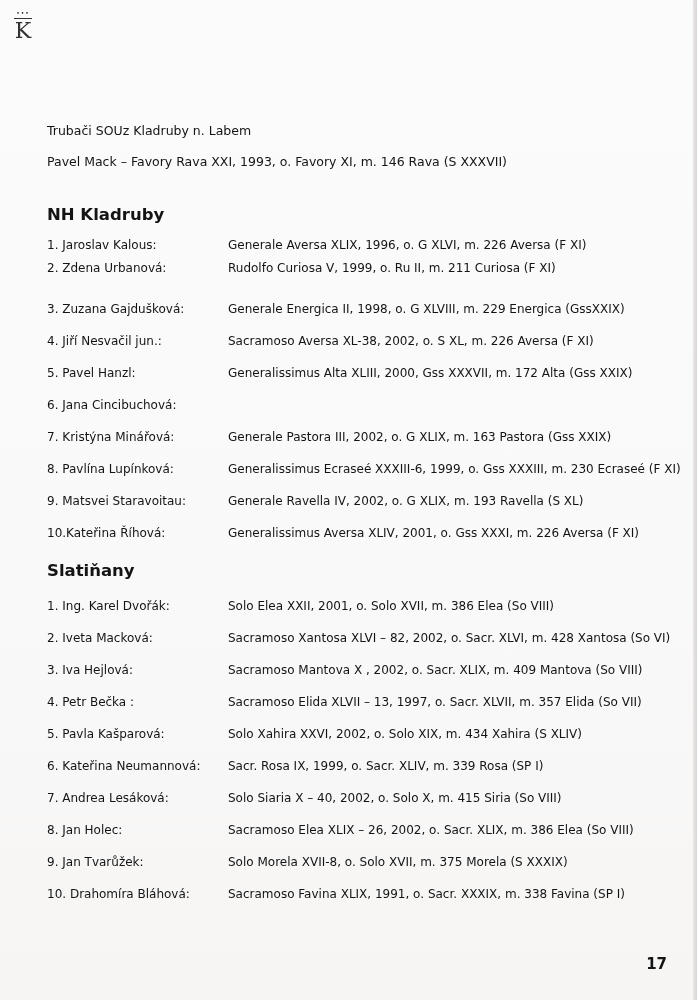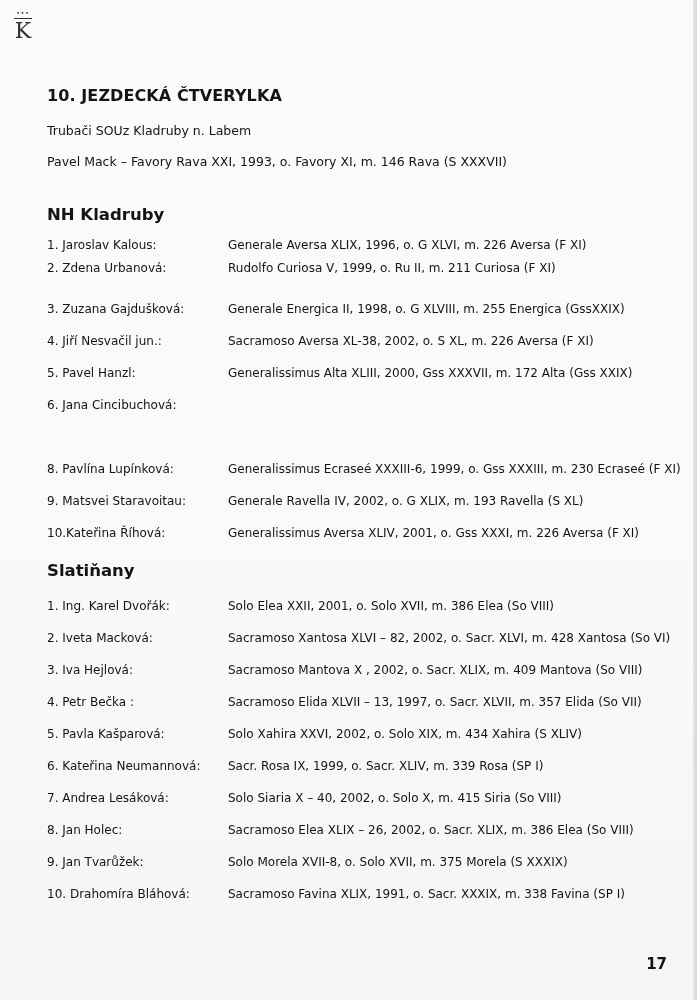--- a/index.html
+++ b/index.html
@@ -108,49 +108,52 @@
 
 <div class="page">
   <div class="page-edge"></div>
 
   <div class="logo">
     <div class="logo-dots">•••</div>
     <div class="logo-bar"></div>
     <div class="logo-k">K</div>
   </div>
 
-  <div class="title">10. JEZDECKÁ ČTVERYLKA</div>
   <div class="line subtitle">Trubači SOUz Kladruby n. Labem</div>
   <div class="line lead">Pavel Mack – Favory Rava XXI, 1993, o. Favory XI, m. 146 Rava (S XXXVII)</div>
 
   <div class="section-heading sec1">NH Kladruby</div>
 
   <div class="row" style="top:238px">
     <span class="name">1. Jaroslav Kalous:</span>
     <span class="horse">Generale Aversa XLIX, 1996, o. G XLVI, m. 226 Aversa (F XI)</span>
   </div>
   <div class="row" style="top:261px">
     <span class="name">2. Zdena Urbanová:</span>
     <span class="horse">Rudolfo Curiosa V, 1999, o. Ru II, m. 211 Curiosa (F XI)</span>
   </div>
   <div class="row" style="top:302px">
     <span class="name">3. Zuzana Gajdušková:</span>
-    <span class="horse">Generale Energica II, 1998, o. G XLVIII, m. 255 Energica (GssXXIX)</span>
+    <span class="horse">Generale Energica II, 1998, o. G XLVIII, m. 229 Energica (GssXXIX)</span>
   </div>
   <div class="row" style="top:334px">
     <span class="name">4. Jiří Nesvačil jun.:</span>
     <span class="horse">Sacramoso Aversa XL-38, 2002, o. S XL, m. 226 Aversa (F XI)</span>
   </div>
   <div class="row" style="top:366px">
     <span class="name">5. Pavel Hanzl:</span>
     <span class="horse">Generalissimus Alta XLIII, 2000, Gss XXXVII, m. 172 Alta (Gss XXIX)</span>
   </div>
   <div class="row" style="top:398px">
     <span class="name">6. Jana Cincibuchová:</span>
   </div>
+  <div class="row" style="top:430px">
+    <span class="name">7. Kristýna Minářová:</span>
+    <span class="horse">Generale Pastora III, 2002, o. G XLIX, m. 163 Pastora (Gss XXIX)</span>
+  </div>
   <div class="row" style="top:462px">
     <span class="name">8. Pavlína Lupínková:</span>
     <span class="horse">Generalissimus Ecraseé XXXIII-6, 1999, o. Gss XXXIII, m. 230 Ecraseé (F XI)</span>
   </div>
   <div class="row" style="top:494px">
     <span class="name">9. Matsvei Staravoitau:</span>
     <span class="horse">Generale Ravella IV, 2002, o. G XLIX, m. 193 Ravella (S XL)</span>
   </div>
   <div class="row" style="top:526px">
     <span class="name">10.Kateřina Říhová:</span>

